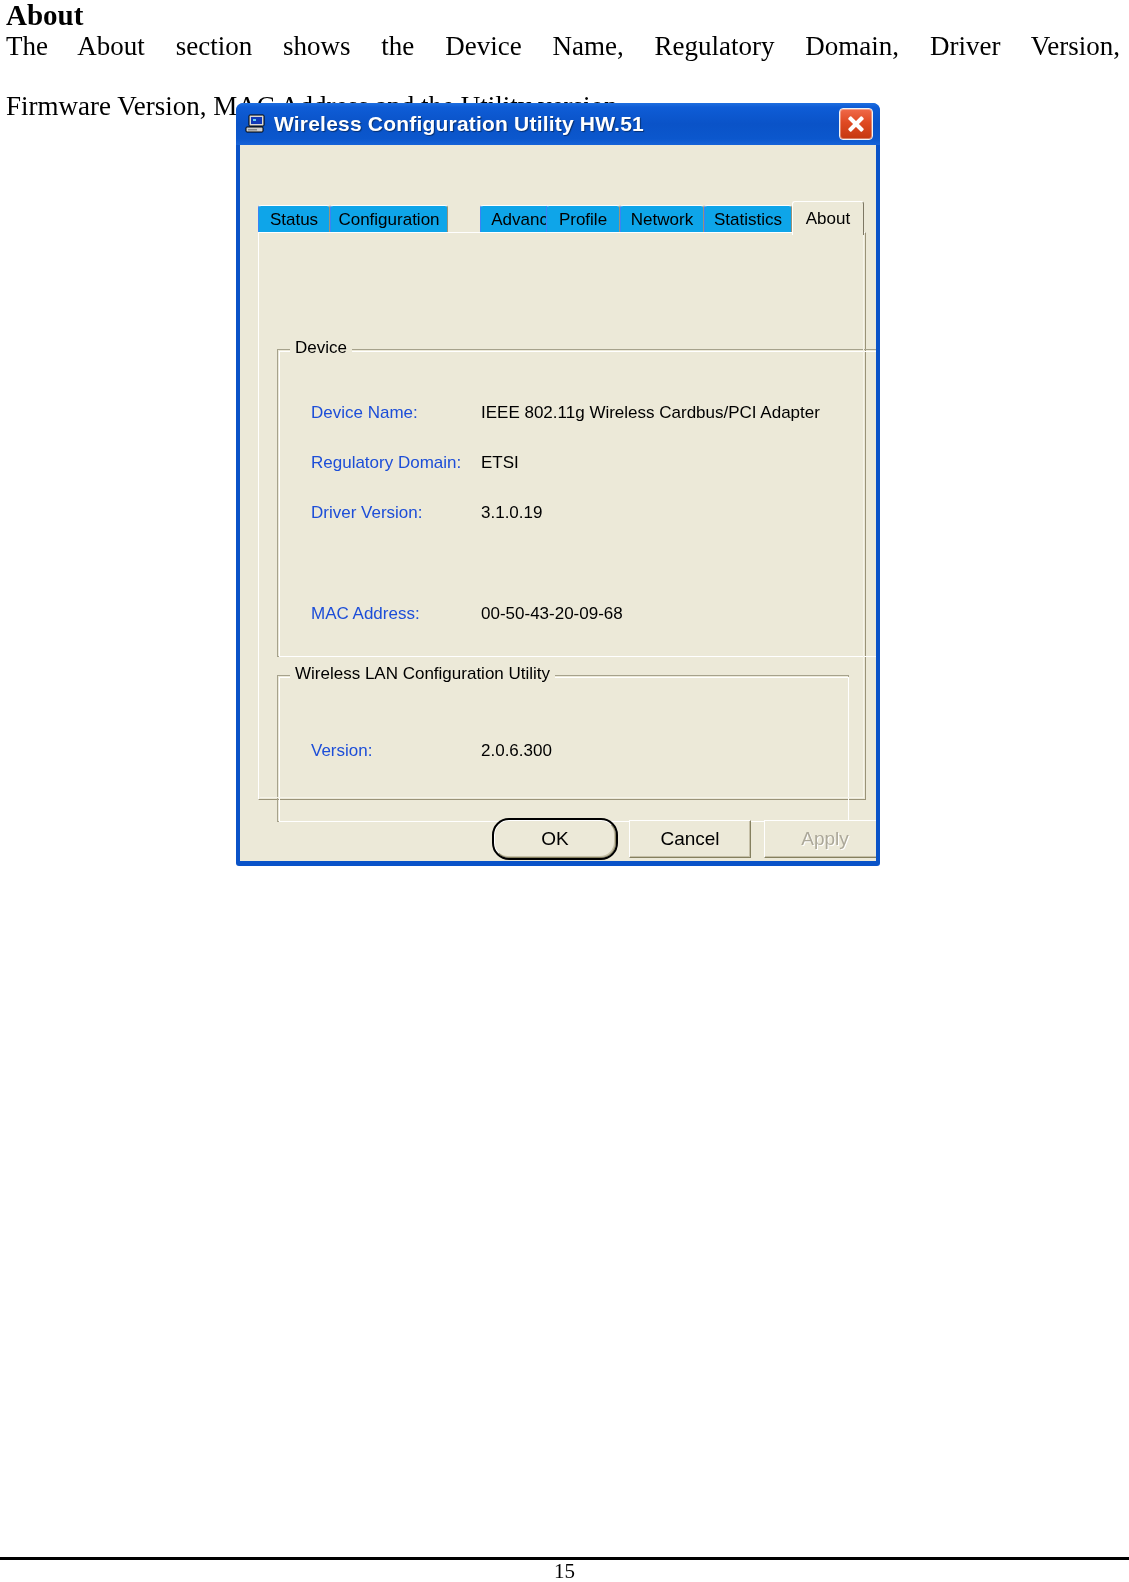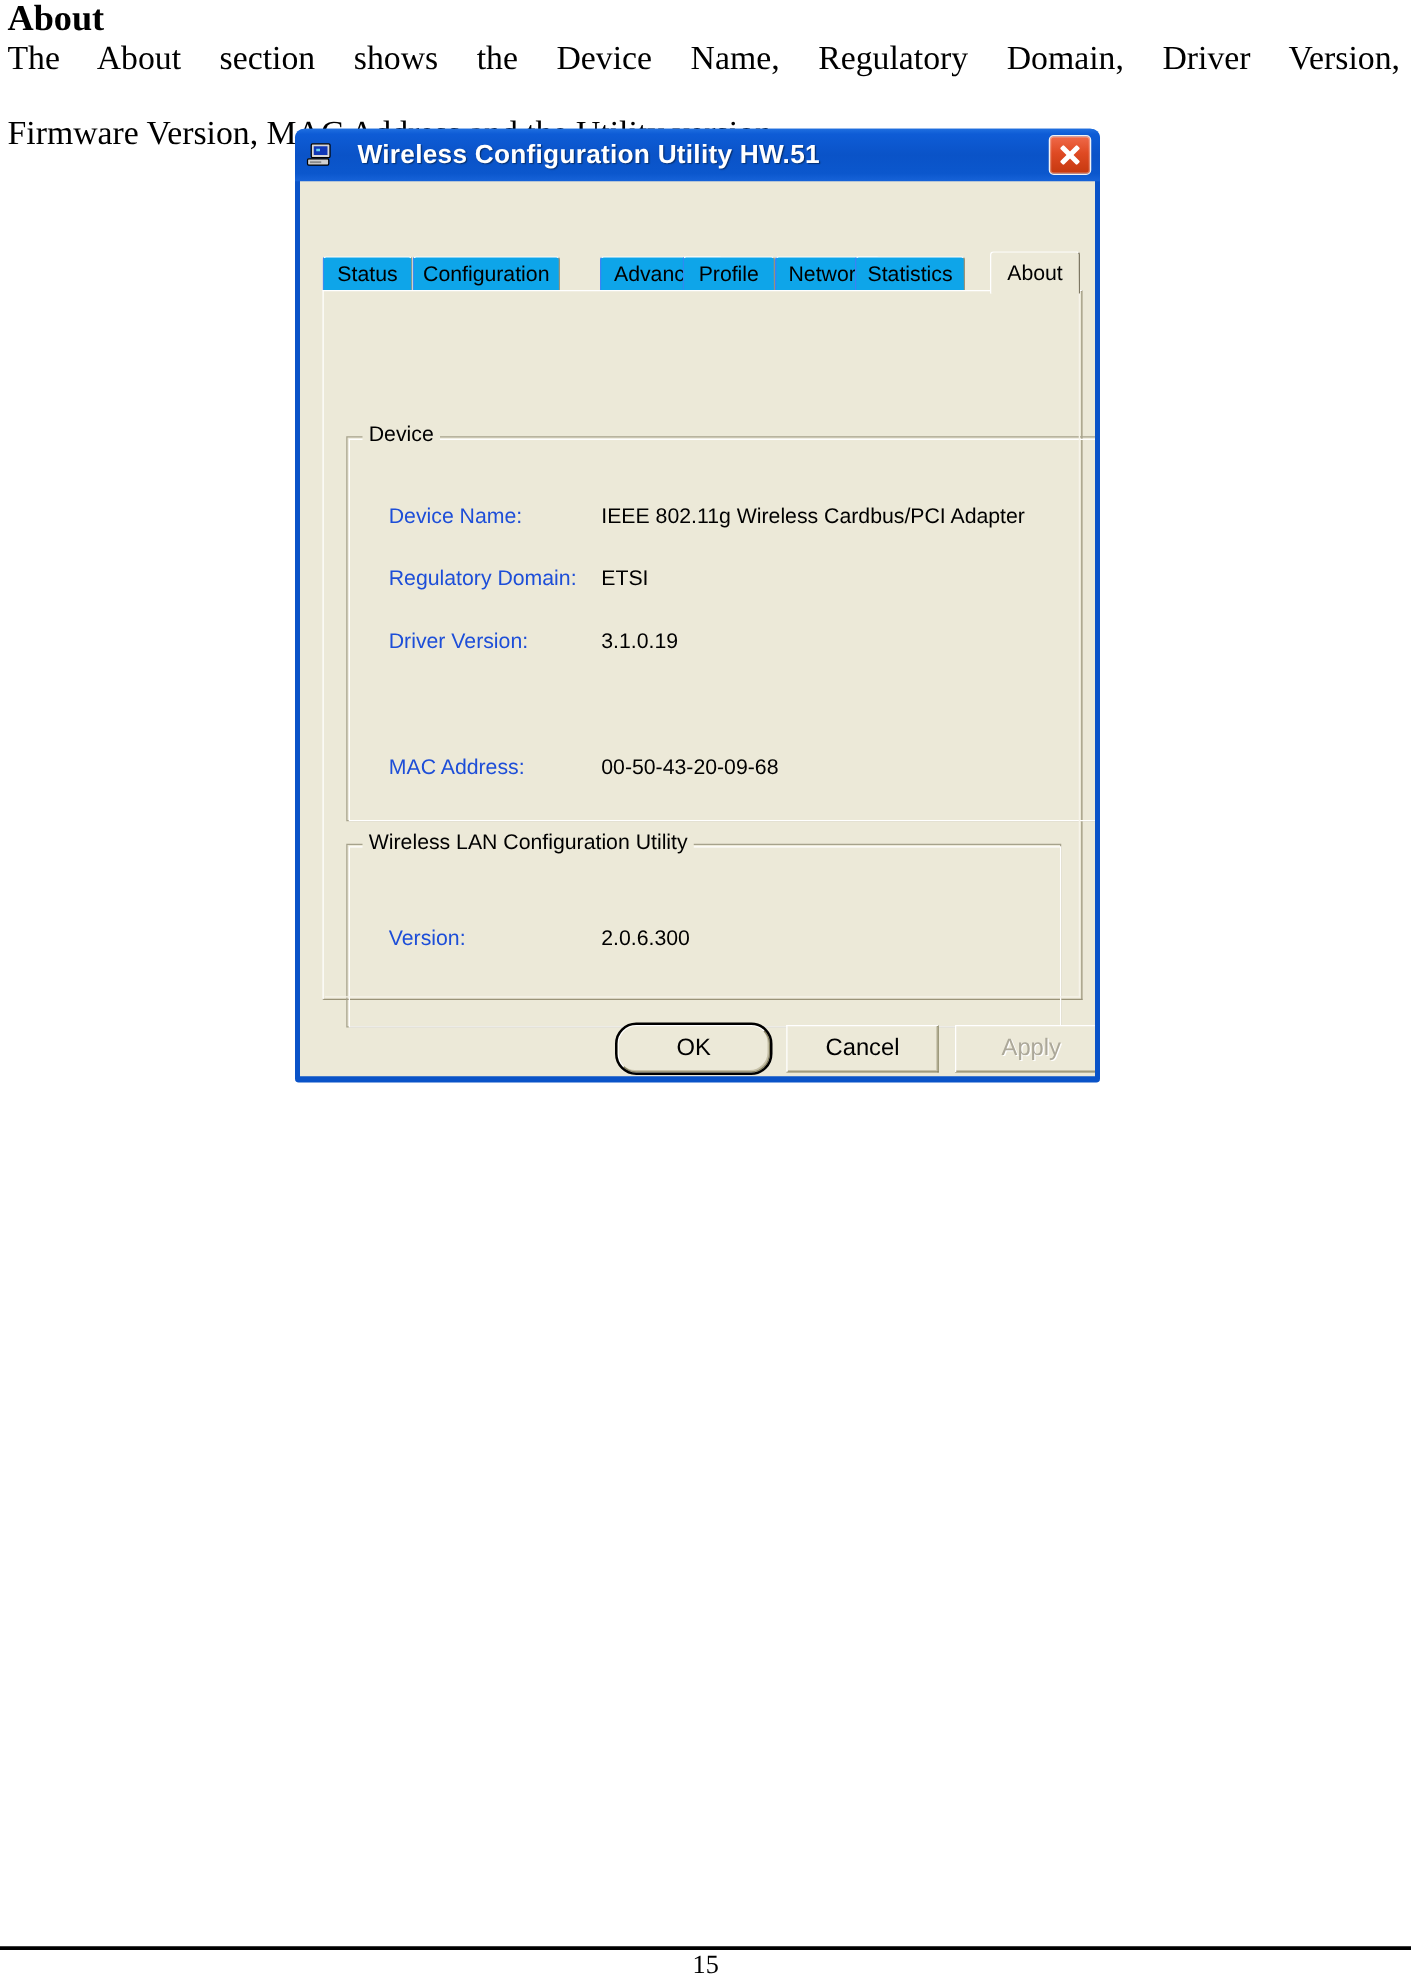--- a/index.html
+++ b/index.html
@@ -85,21 +85,20 @@
   .win-titlebar {
     position: relative;
     height: 42px;
     background: linear-gradient(to bottom,
         #1f6fe0 0%, #0e5cd6 10%, #0a53c8 50%, #0b57cd 85%, #1763d8 100%);
     border-radius: 7px 7px 0 0;
     display: flex;
     align-items: center;
     padding: 0 4px 0 9px;
     box-sizing: border-box;
-    gap: 12px;
   }
   .win-icon {
     width: 22px;
     height: 20px;
     position: relative;
     flex: 0 0 auto;
     margin-right: 7px;
   }
   .win-title {
     color: #ffffff;
@@ -337,21 +336,21 @@
       </div>
       <div class="tab" style="left:190px;width:98px;margin-left:32px;">
         <span>Advanced</span>
       </div>
       <div class="tab" style="left:288px;width:74px;">
         <span>Profile</span>
       </div>
       <div class="tab" style="left:362px;width:84px;">
         <span>Network</span>
       </div>
-      <div class="tab" style="left:426px;width:88px;">
+      <div class="tab" style="left:446px;width:88px;">
         <span>Statistics</span>
       </div>
       <div class="tab active" style="left:534px;width:72px;">
         <span>About</span>
       </div>
     </div>
 
     <div class="tabpanel">
 
       <div class="groupbox" style="left:18px; top:116px; width:658px; height:308px;">

